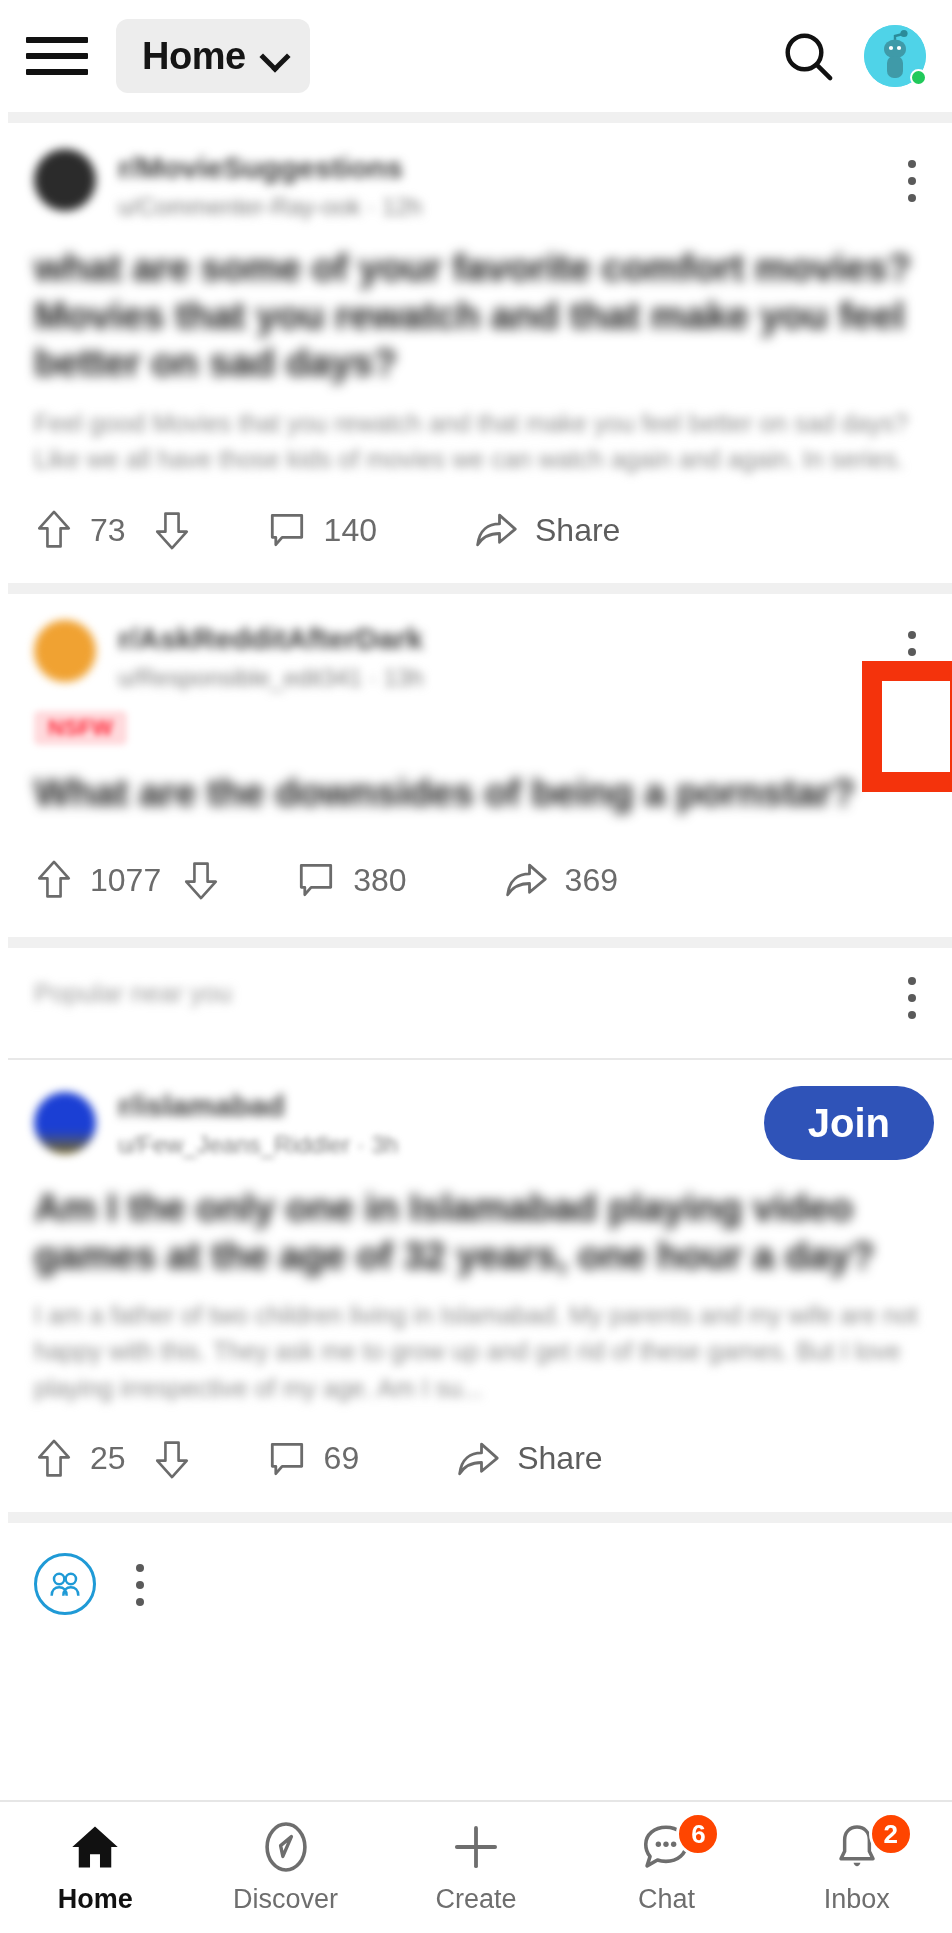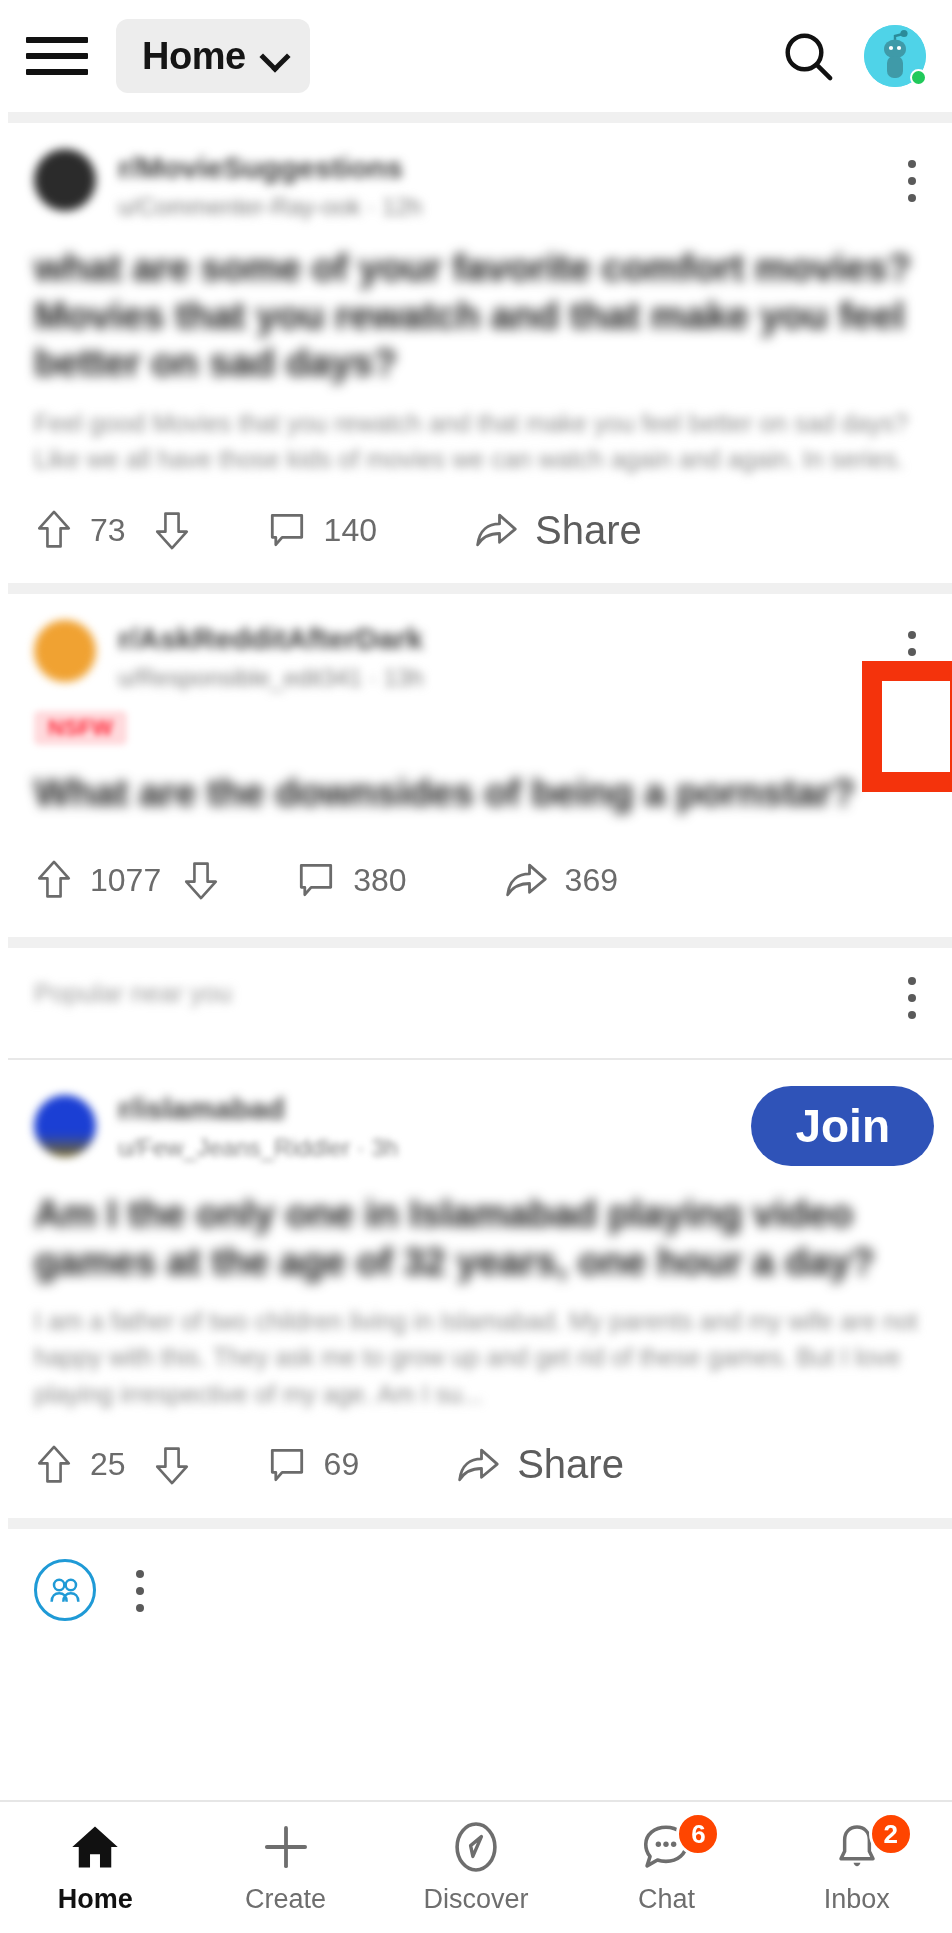--- a/index.html
+++ b/index.html
@@ -76,26 +76,26 @@
   
   .bl-1 { filter:blur(6px); }
   .bl-2 { filter:blur(5px); }
   .bl-3 { filter:blur(4px); }
   .bl-soft { filter:blur(3px); }
 
   
   .actions { display:flex; align-items:center; padding:30px 0 30px 0; gap:0; }
   .act { display:flex; align-items:center; gap:16px; cursor:pointer; }
   .act .num { font-size:32px; color:#6b6b6b; font-weight:normal; }
-  .act .share-lbl { font-size:40px; color:#5d5d5d; }
+  .act .share-lbl { font-size:32px; color:#5d5d5d; }
   .gap-a { width:74px; } .gap-b { width:96px; }
 
   
   .join-btn {
-    background:#2f53b8; color:#fff; font-size:46px; font-weight:bold;
+    background:#2f53b8; color:#fff; font-size:40px; font-weight:bold;
     border:none; border-radius:40px; padding:17px 44px; cursor:pointer;
     line-height:1; white-space:nowrap;
   }
 
   .section-lbl { font-size:26px; color:#9a9a9a; padding:34px 26px 0 26px; }
   .pop-head { display:flex; align-items:flex-start; padding:0 26px; position:relative; }
 
   
   .annot-box {
     position:absolute; border:20px solid #f4330c; background:transparent;
@@ -350,36 +350,36 @@
       <div class="nav-ico">
         <svg width="56" height="52" viewBox="0 0 24 24">
           <path d="M12 2.5 L22.5 12 H19.5 V21.5 H14.3 V15.3 H9.7 V21.5 H4.5 V12 H1.5 Z" fill="#111"></path>
         </svg>
       </div>
       <div class="nav-lbl">Home</div>
     </div>
 
     <div class="nav-item">
       <div class="nav-ico">
+        <svg width="54" height="54" viewBox="0 0 24 24" fill="none">
+          <ellipse cx="12" cy="12" rx="8.4" ry="10.2" stroke="#6e6e6e" stroke-width="1.6"></ellipse>
+          <path d="M14.4 7.4 L10.6 16.2 L9.6 11.4 Z" stroke="#6e6e6e" stroke-width="1.5" stroke-linejoin="round" fill="none"></path>
+        </svg>
+      </div>
+      <div class="nav-lbl">Discover</div>
+    </div>
+
+    <div class="nav-item">
+      <div class="nav-ico">
         <svg width="54" height="54" viewBox="0 0 24 24">
           <line x1="12" y1="3.5" x2="12" y2="20.5" stroke="#6e6e6e" stroke-width="1.7" stroke-linecap="round"></line>
           <line x1="3.5" y1="12" x2="20.5" y2="12" stroke="#6e6e6e" stroke-width="1.7" stroke-linecap="round"></line>
         </svg>
       </div>
       <div class="nav-lbl">Create</div>
-    </div>
-
-    <div class="nav-item">
-      <div class="nav-ico">
-        <svg width="54" height="54" viewBox="0 0 24 24" fill="none">
-          <ellipse cx="12" cy="12" rx="8.4" ry="10.2" stroke="#6e6e6e" stroke-width="1.6"></ellipse>
-          <path d="M14.4 7.4 L10.6 16.2 L9.6 11.4 Z" stroke="#6e6e6e" stroke-width="1.5" stroke-linejoin="round" fill="none"></path>
-        </svg>
-      </div>
-      <div class="nav-lbl">Discover</div>
     </div>
 
     <div class="nav-item">
       <div class="nav-ico">
         <svg width="56" height="54" viewBox="0 0 24 24" fill="none">
           <path d="M12 3.2 C17.2 3.2 21 6.6 21 10.8 C21 15 17.2 18.4 12 18.4 C10.6 18.4 9.3 18.2 8.2 17.8 L3.6 20.4 L4.9 16.2 C3.7 14.8 3 13 3 10.8 C3 6.6 6.8 3.2 12 3.2 Z" stroke="#6e6e6e" stroke-width="1.6" stroke-linejoin="round"></path>
           <circle cx="8.6" cy="10.8" r="1.2" fill="#6e6e6e"></circle>
           <circle cx="12" cy="10.8" r="1.2" fill="#6e6e6e"></circle>
           <circle cx="15.4" cy="10.8" r="1.2" fill="#6e6e6e"></circle>
         </svg>

